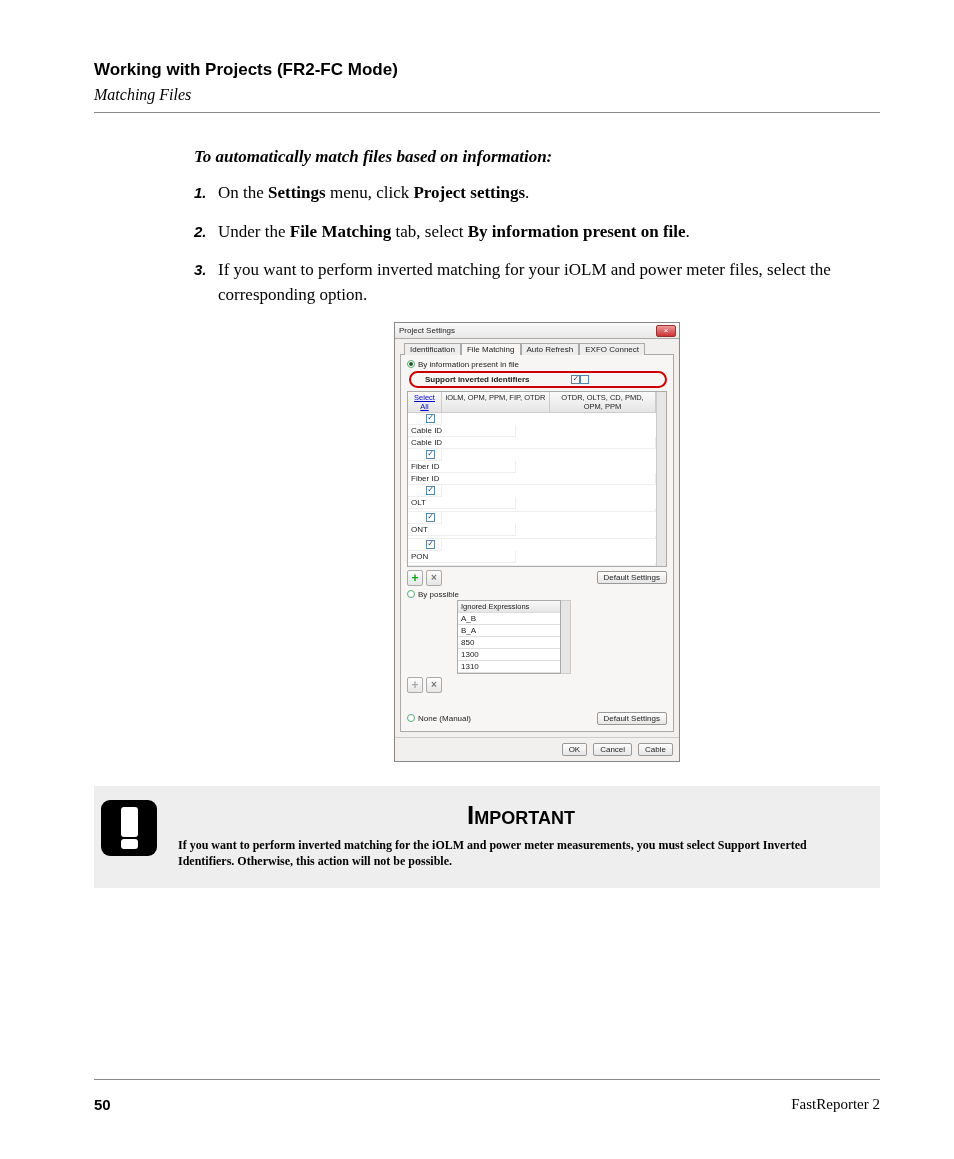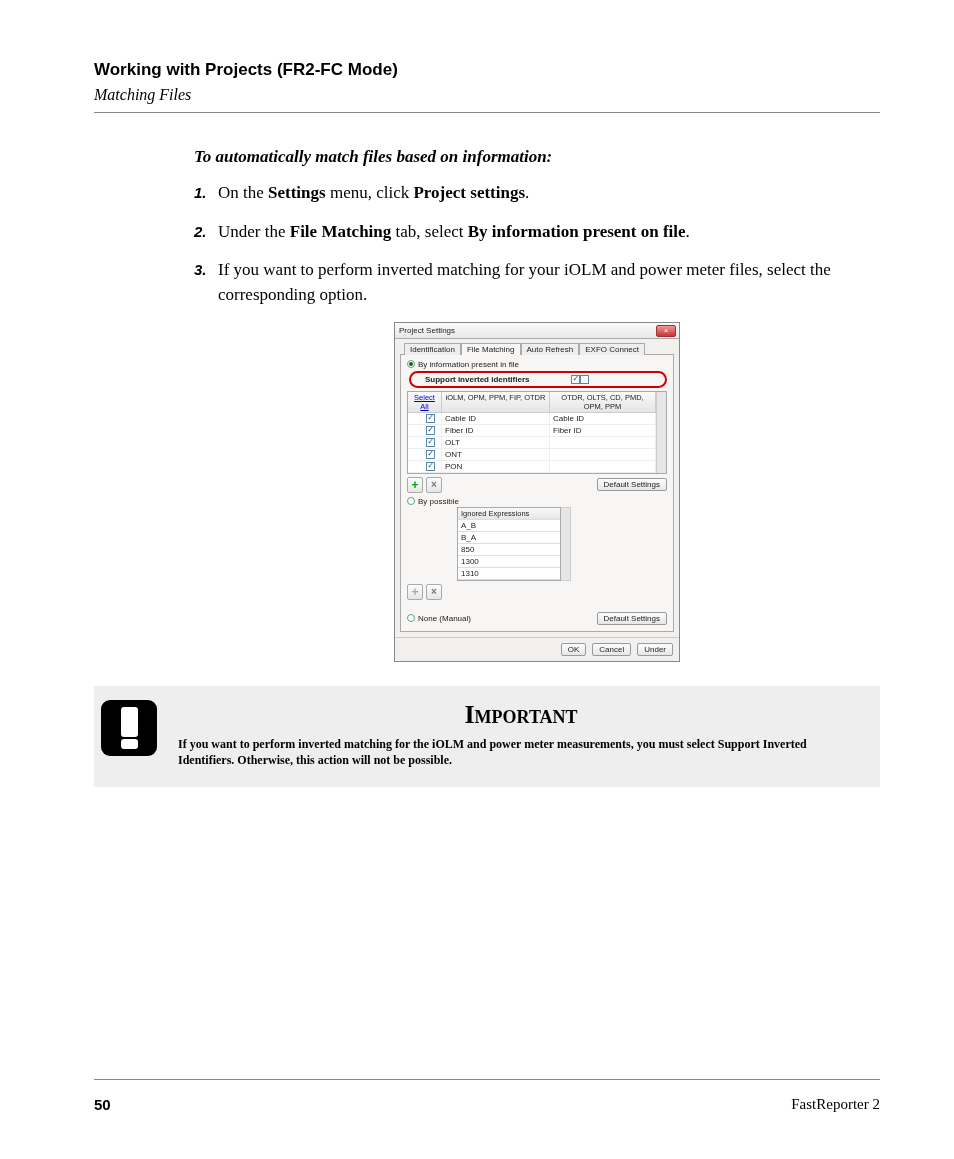--- a/index.html
+++ b/index.html
@@ -120,21 +120,21 @@
   }
   .grid-head { display:flex; }
   .gh {
     border-right:1px solid #ccc; border-bottom:1px solid #ccc;
     background:linear-gradient(#fafafa,#e5e5e5);
     padding:1px 3px; font-size:7.5px; text-align:center;
   }
   .gh1{width:34px; color:#00c; text-decoration:underline;}
   .gh2{width:108px;}
   .gh3{flex:1;}
-  .grid-body .gr { display:flex; }
+  .grid-body .gr { display:flex;flex-direction:column; }
   .gc { border-right:1px solid #eee; border-bottom:1px solid #eee; padding:1px 3px; font-size:8px; }
   .gc1{width:34px; display:flex; justify-content:flex-end; padding-right:6px;}
   .gc2{width:108px;}
   .gc3{flex:1;}
   .scroll-stub{ width:10px; background:#e6e6e6; border-left:1px solid #ccc;}
   .grid-wrap{display:flex;}
   .grid-main{flex:1;}
 
   .btn {
     border:1px solid #999; background:linear-gradient(#fdfdfd,#e6e6e6);
@@ -171,21 +171,21 @@
   .bang::before{
     content:""; position:absolute; left:20px; top:7px; width:17px; height:30px;
     background:#fff; border-radius:3px;
   }
   .bang::after{
     content:""; position:absolute; left:20px; bottom:7px; width:17px; height:10px;
     background:#fff; border-radius:3px;
   }
   .imp-body { flex:1; }
   .imp-title {
-    font-family: Liberation Serif, serif;
+    font-family: Liberation Sans, sans-serif;
     font-size:26px; text-align:center; font-weight:bold; margin:0 0 6px 0;
     font-variant: small-caps;
   }
   .imp-text { font-weight:bold; font-size:12px; line-height:1.4; }
 
   .footer {
     position:absolute; left:94px; right:74px; bottom:46px;
     border-top:1.5px solid #888; padding-top:16px;
     display:flex; justify-content:space-between; font-size:15px;
   }
@@ -326,33 +326,33 @@
               <div class="scroll-stub" style="border:1px solid #ccc;border-left:none;"></div>
             </div>
             <div class="row-actions" style="margin-left:0;">
               <div style="display:flex;gap:3px;">
                 <span class="icon-btn plus" style="color:#aaa">+</span>
                 <span class="icon-btn x">×</span>
               </div>
               <span></span>
             </div>
 
-            <div style="display:flex;justify-content:space-between;align-items:center;margin-top:12px;gap:11px;">
+            <div style="display:flex;justify-content:space-between;align-items:center;margin-top:19px;gap:11px;">
               <div class="radio-row">
                 <span class="radio"></span>
                 <span>None (Manual)</span>
               </div>
               <span class="btn">Default Settings</span>
             </div>
           </div>
         </div>
         <div class="dlg-footer">
           <span class="btn">OK</span>
           <span class="btn">Cancel</span>
-          <span class="btn">Under</span>
+          <span class="btn">Cable</span>
         </div>
       </div>
     </div>
   </div>
 
   <div class="important">
     <div class="imp-icon">
         <div class="bang"></div>
       </div>
     <div class="imp-body">

